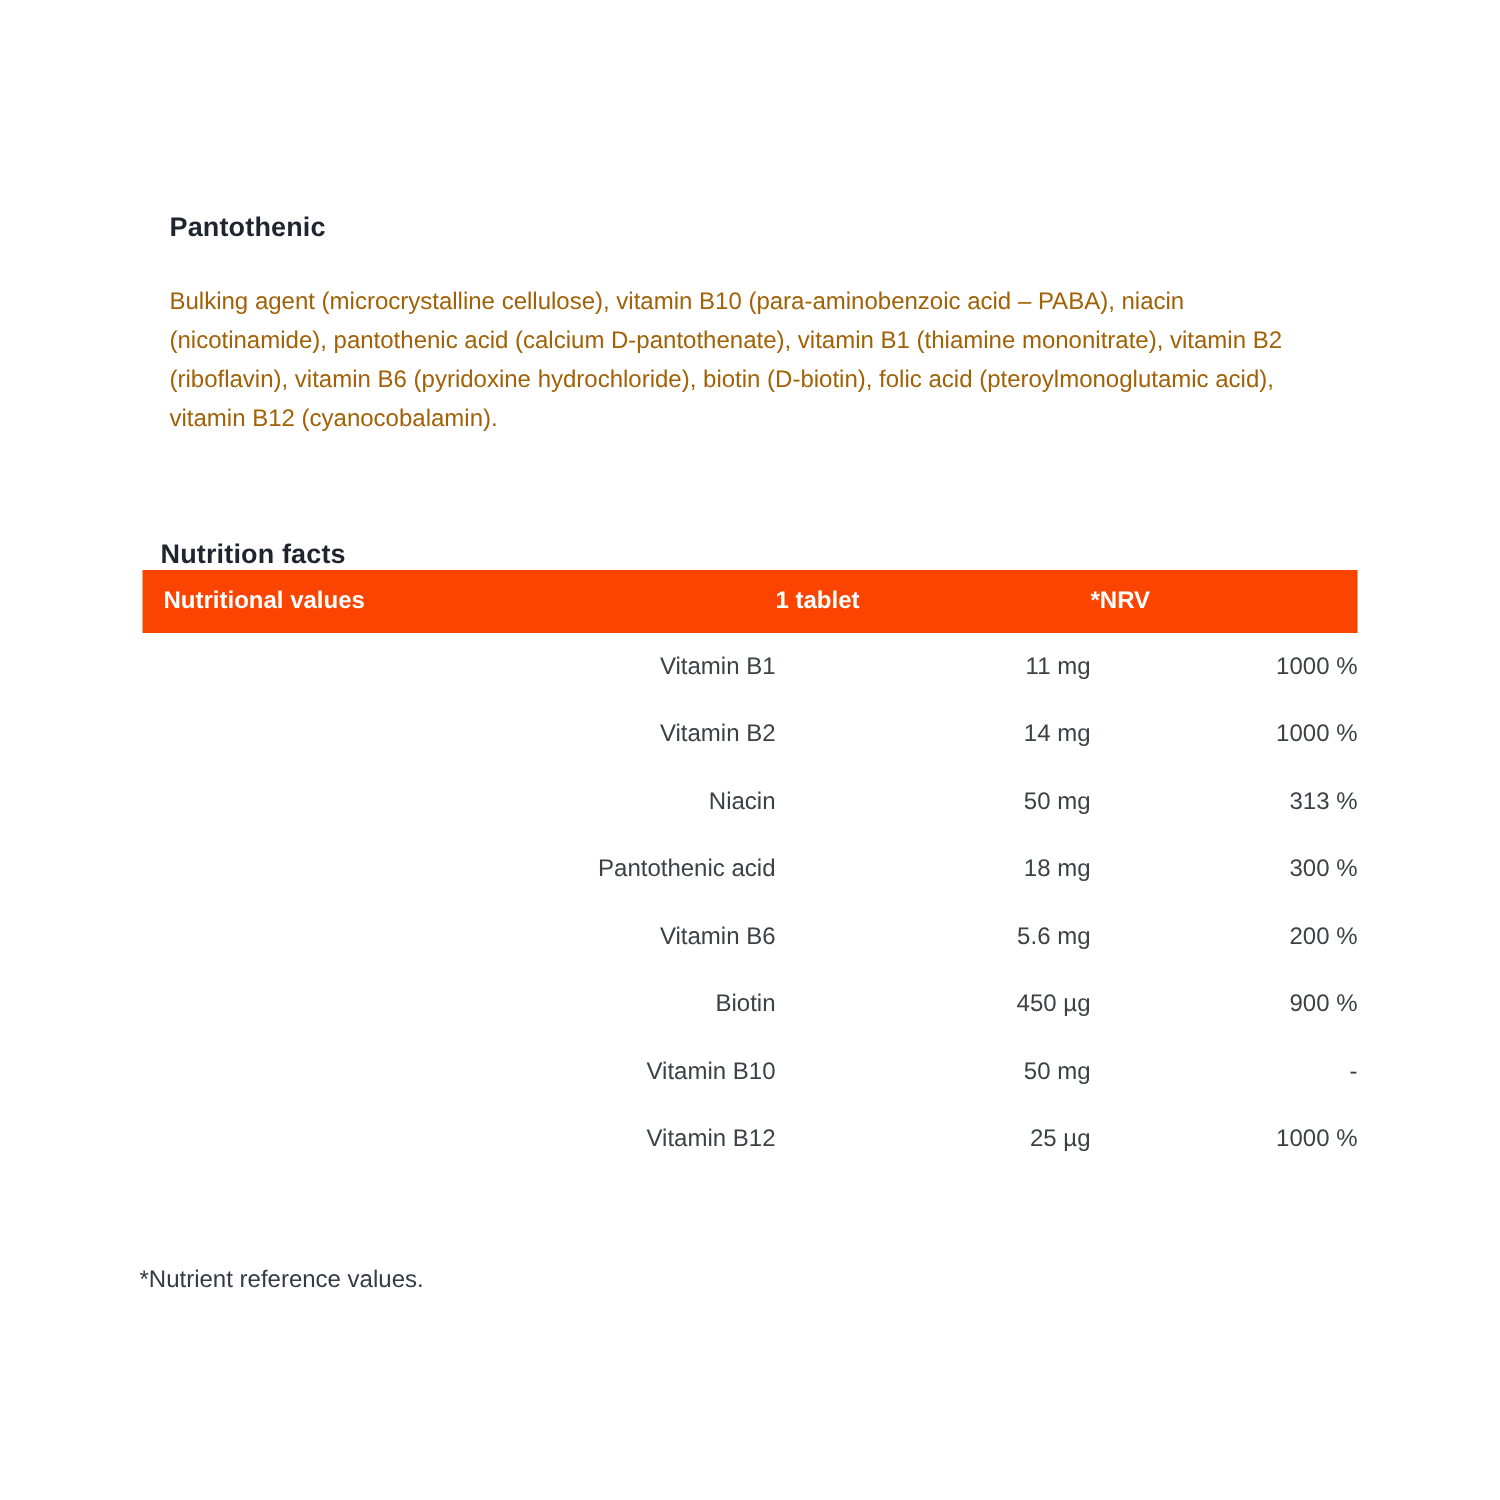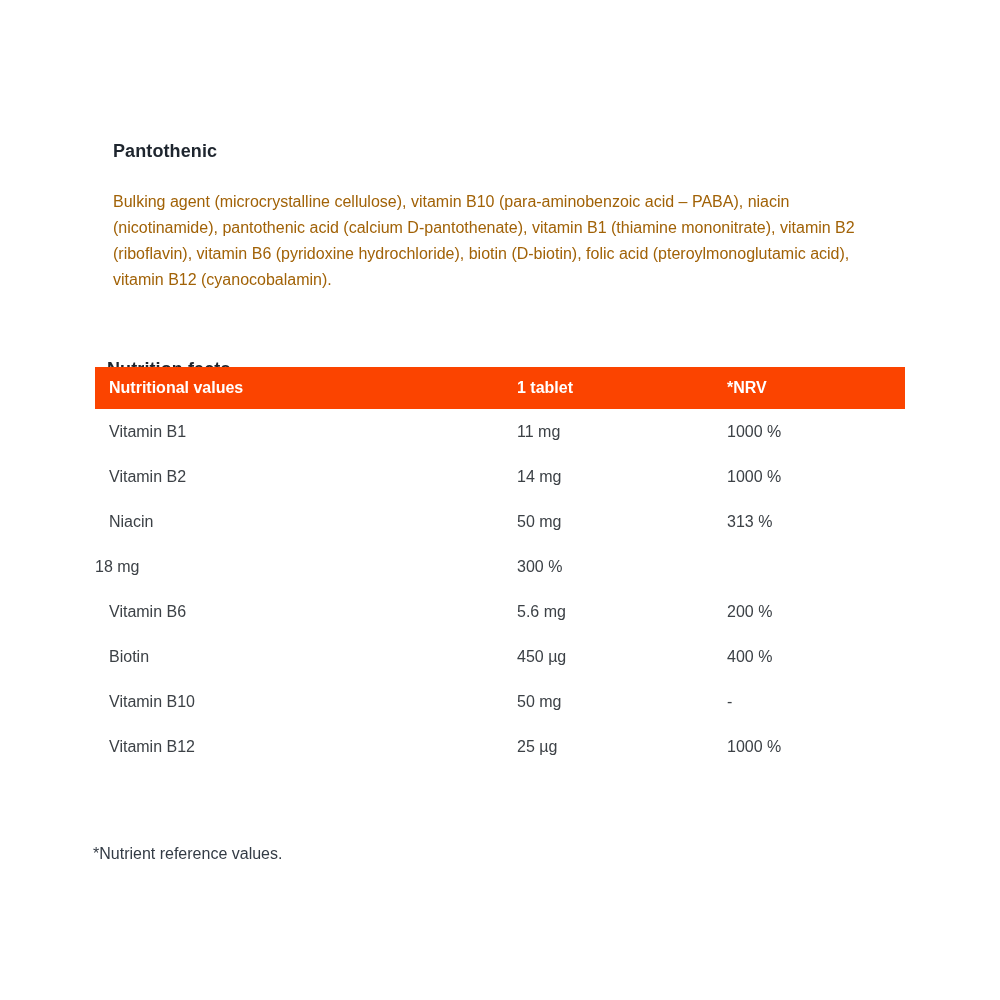--- a/index.html
+++ b/index.html
@@ -47,41 +47,42 @@
     font-weight: 700;
     font-size: 16px;
   }
   .trow {
     height: 45px;
     display: grid;
     grid-template-columns: 422px 210px 1fr;
     align-items: center;
     font-size: 16px;
     color: #3c4146;
+    text-align: right;
   }
   .c1 { padding-left: 14px; }
 
   #nrv-footnote {
     left: 93px;
     top: 845px;
     font-size: 16px;
     color: #333b45;
   }
 </style>
 </head>
 <body style="background: rgb(255, 255, 255);">
 
 <h2 class="abs section-heading" id="ingredients-heading">Pantothenic</h2>
 
 <p class="abs" id="ingredients-text">Bulking agent (microcrystalline cellulose), vitamin B10 (para-aminobenzoic acid – PABA), niacin (nicotinamide), pantothenic acid (calcium D-pantothenate), vitamin B1 (thiamine mononitrate), vitamin B2 (riboflavin), vitamin B6 (pyridoxine hydrochloride), biotin (D-biotin), folic acid (pteroylmonoglutamic acid), vitamin B12 (cyanocobalamin).</p>
 
 <h2 class="abs section-heading" id="nutrition-heading">Nutrition facts</h2>
 
 <div class="abs" id="nutrition-table">
-  <div class="thead" style="background: rgb(251, 68, 0); color: rgb(255, 255, 255);">
+  <div class="thead" style="background: rgb(251, 68, 0); color: rgb(255, 255, 255); margin-top: 13px;">
     <span class="c1">Nutritional values</span>
     <span class="c2">1 tablet</span>
     <span class="c3">*NRV</span>
   </div>
   <div id="nutrition-table-body">
       <div class="trow">
         <span class="c1">Vitamin B1</span>
         <span class="c2">11 mg</span>
         <span class="c3">1000 %</span>
       </div>
@@ -89,32 +90,33 @@
         <span class="c1">Vitamin B2</span>
         <span class="c2">14 mg</span>
         <span class="c3">1000 %</span>
       </div>
       <div class="trow">
         <span class="c1">Niacin</span>
         <span class="c2">50 mg</span>
         <span class="c3">313 %</span>
       </div>
       <div class="trow">
+        <span class="c1">Pantothenic acid</span>
         <span class="c2">18 mg</span>
         <span class="c3">300 %</span>
       </div>
       <div class="trow">
         <span class="c1">Vitamin B6</span>
         <span class="c2">5.6 mg</span>
         <span class="c3">200 %</span>
       </div>
       <div class="trow">
         <span class="c1">Biotin</span>
         <span class="c2">450 µg</span>
-        <span class="c3">400 %</span>
+        <span class="c3">900 %</span>
       </div>
       <div class="trow">
         <span class="c1">Vitamin B10</span>
         <span class="c2">50 mg</span>
         <span class="c3">-</span>
       </div>
       <div class="trow">
         <span class="c1">Vitamin B12</span>
         <span class="c2">25 µg</span>
         <span class="c3">1000 %</span>

